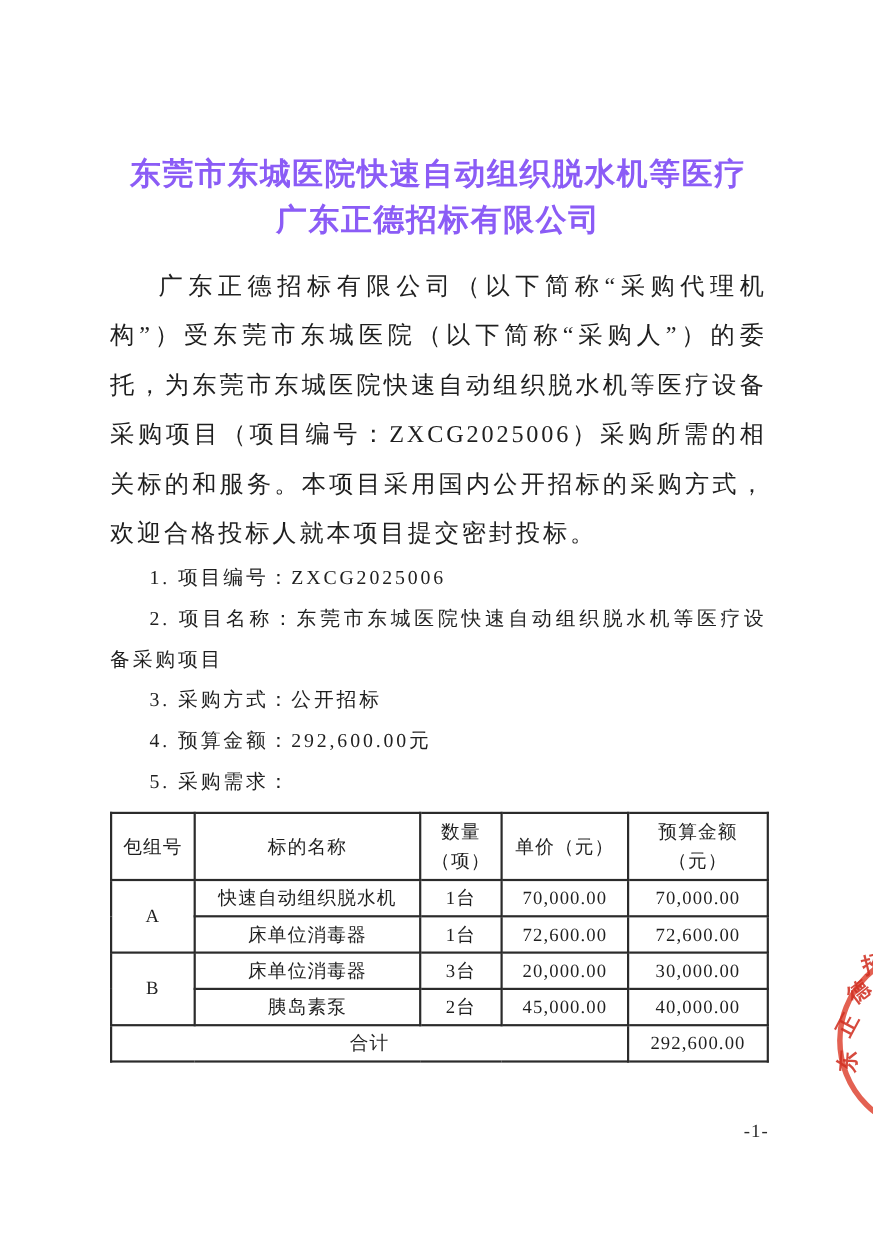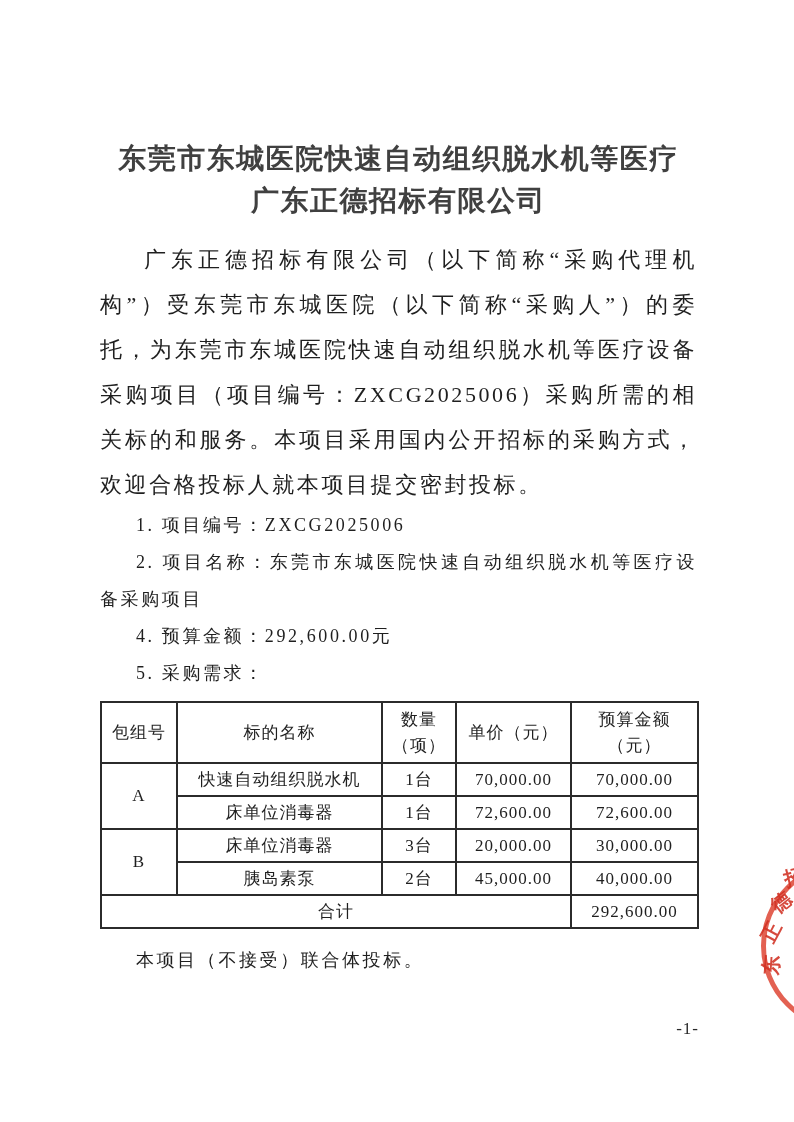--- a/index.html
+++ b/index.html
@@ -16,21 +16,21 @@
   }
   .content {
     padding: 138px 97px 0 100px;
   }
   .doc-title {
     text-align: center;
     font-size: 28px;
     font-weight: bold;
     line-height: 42px;
     letter-spacing: 1.5px;
-    color: #404040;
+    color: #8b5cf6;
   }
   .intro {
     margin-top: 15px;
     font-size: 22px;
     line-height: 45px;
     letter-spacing: 2.6px;
     text-align: justify;
     text-indent: 2em;
   }
   .line-item {
@@ -100,20 +100,21 @@
 
     <div class="doc-title">
       <div>东莞市东城医院快速自动组织脱水机等医疗</div>
       <div>广东正德招标有限公司</div>
     </div>
 
     <p class="intro">广东正德招标有限公司（以下简称“采购代理机构”）受东莞市东城医院（以下简称“采购人”）的委托，为东莞市东城医院快速自动组织脱水机等医疗设备采购项目（项目编号：ZXCG2025006）采购所需的相关标的和服务。本项目采用国内公开招标的采购方式，欢迎合格投标人就本项目提交密封投标。</p>
 
     <p class="line-item">1.  项目编号：ZXCG2025006</p>
     <p class="line-item">2.  项目名称：东莞市东城医院快速自动组织脱水机等医疗设备采购项目</p>
+    <p class="line-item">3.  采购方式：公开招标</p>
     <p class="line-item">4.  预算金额：292,600.00元</p>
     <p class="line-item">5.  采购需求：</p>
 
     <table class="procurement">
       <colgroup>
         <col style="width:76px">
           <col style="width:205px">
           <col style="width:74px">
           <col style="width:115px">
           <col style="width:127px">
@@ -167,21 +168,20 @@
         <td>45,000.00</td>
         <td>40,000.00</td>
       </tr>
       <tr>
         <td colspan="4">合计</td>
         <td>292,600.00</td>
       </tr>
     </tbody>
       </table>
 
-    <p class="line-item note">本项目（不接受）联合体投标。</p>
   </div>
 
   <div class="seal"></div>
   <span class="seal-char c1">招</span>
   <span class="seal-char c2">德</span>
   <span class="seal-char c3">正</span>
   <span class="seal-char c4">东</span>
 
   <div class="page-number">-1-</div>
 </div>

